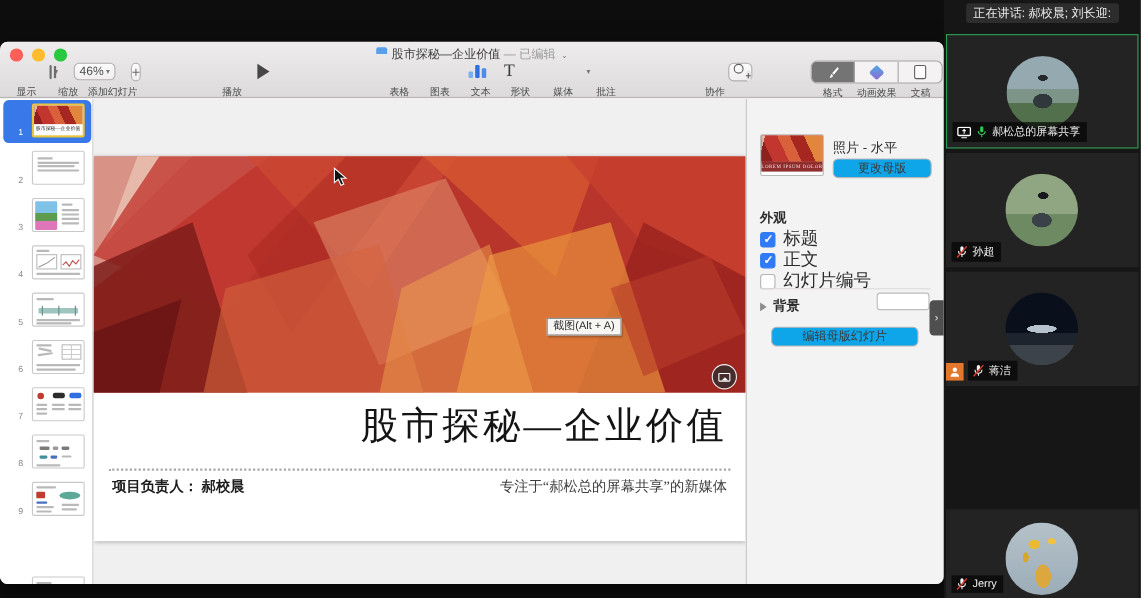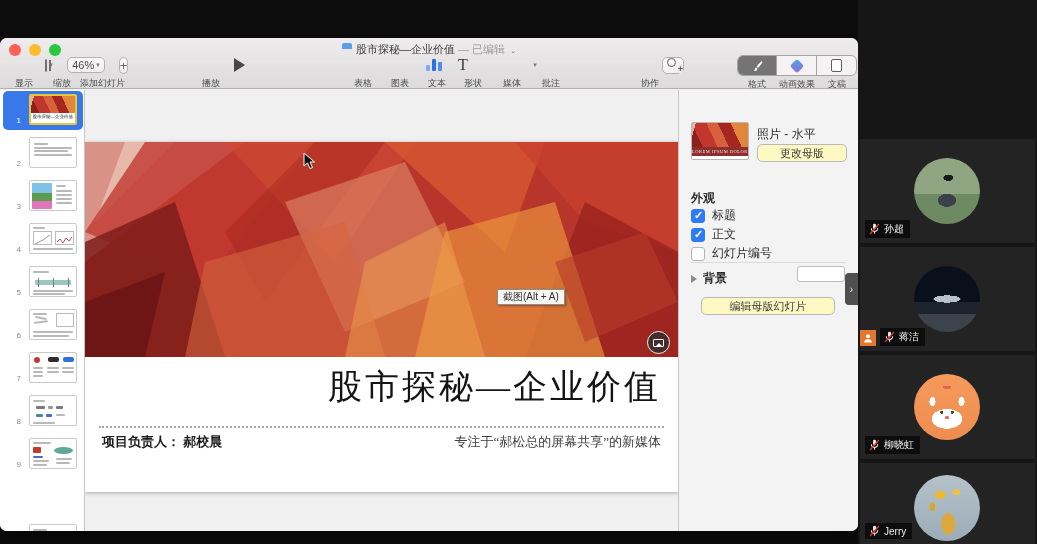--- a/index.html
+++ b/index.html
@@ -96,24 +96,24 @@
   .media-btn i::before { content:""; position:absolute; left:1px; bottom:-1px; border-left:4px solid transparent; border-right:4px solid transparent; border-bottom:4px solid #fff; }
   .cursor { position:absolute; left:218px; top:62px; }
 
   
   .sidepanel { position:absolute; right:0; top:0; bottom:0; width:180px; background:#f4f3f4; border-left:1px solid #c6c6c6; }
   .panel-header { height:22px; line-height:22px; text-align:center; font-size:11px; color:#3c3c3c; border-bottom:1px solid #d6d4d4; }
   .master-thumb { position:absolute; left:12px; top:32px; width:58px; height:38px; border:1px solid #b8b8b8; border-radius:2px; overflow:hidden; background:#fff; }
   .master-thumb .art { position:absolute; left:0; top:0; right:0; height:24px; }
   .master-thumb .cap { position:absolute; left:0; right:0; top:24px; height:9px; background:#8e2f2d; color:#f2e3e0; font-family:"Liberation Serif",serif; font-size:4.5px; line-height:9px; text-align:center; letter-spacing:.5px; }
   .master-name { position:absolute; left:78px; top:36px; font-size:12px; color:#2c2c2c; }
-  .btn-small { position:absolute; background:#fef9c3; border:1px solid #b9b7b7; border-radius:5px; font-size:11px; color:#3a3a3a; text-align:center; }
+  .btn-small { position:absolute; background:#0ea5e9; border:1px solid #b9b7b7; border-radius:5px; font-size:11px; color:#3a3a3a; text-align:center; }
   .change-master { left:78px; top:54px; width:90px; height:18px; line-height:16px; }
   .appearance { position:absolute; left:12px; top:100px; font-size:12px; font-weight:bold; color:#2c2c2c; }
-  .chk-row { position:absolute; left:12px; display:flex; align-items:center; gap:7px; font-size:12px; color:#2c2c2c; }
+  .chk-row { position:absolute; left:12px; display:flex; align-items:center; gap:7px; font-size:16px; color:#2c2c2c; }
   .chk { width:14px; height:14px; border-radius:3px; border:1px solid #b5b3b3; background:#fff; position:relative; }
   .chk.on { background:#2f7bf5; border-color:#2f7bf5; }
   .chk.on::after { content:"✓"; position:absolute; left:2px; top:-1px; color:#fff; font-size:11px; font-weight:bold; }
   .pdiv { position:absolute; left:12px; right:12px; height:1px; background:#dcdada; }
   .bg-row { position:absolute; left:12px; top:180px; display:flex; align-items:center; gap:6px; font-size:12px; font-weight:bold; color:#2c2c2c; }
   .tri { width:0; height:0; border-top:4px solid transparent; border-bottom:4px solid transparent; border-left:6px solid #8c8c8c; }
   .colorwell { position:absolute; right:13px; top:176px; width:48px; height:16px; background:#fff; border:1px solid #bdbbbb; border-radius:3px; }
   .edit-master { left:22px; top:207px; width:134px; height:18px; line-height:16px; }
   .collapse-tab { position:absolute; right:0; top:183px; width:13px; height:32px; background:#4f4f4f; border-radius:4px 0 0 4px; color:#e8e8e8; font-size:10px; display:flex; align-items:center; justify-content:center; }
 
@@ -478,21 +478,38 @@
       <div class="btn-small edit-master">编辑母版幻灯片</div>
 
       <div class="collapse-tab">
           <span>›</span>
         </div>
     </div>
   </div>
 </div>
 
 <div class="meeting">
-
+  <div class="banner">正在讲话: 郝校晨; 刘长迎:</div>
+
+  <div class="tile active" style="top:31px;">
+    <div class="avatar av1"></div>
+    <div class="chip">
+      <svg width="13" height="11" viewBox="0 0 13 11">
+        <rect x="0.8" y="0.8" width="11.4" height="7.4" rx="1" fill="none" stroke="#fff" stroke-width="1.2"></rect>
+        <path d="M6.5 6.5 V3 M5 4.3 6.5 2.8 8 4.3" stroke="#fff" stroke-width="1" fill="none"></path>
+        <line x1="4" y1="10.3" x2="9" y2="10.3" stroke="#fff" stroke-width="1.2"></line>
+      </svg>
+      <svg class="micsvg" width="11" height="12" viewBox="0 0 12 13">
+        <rect x="4.4" y="0.8" width="3.2" height="6" rx="1.6" fill="#30c554"></rect>
+        <path d="M2.6 5.6a3.4 3.4 0 0 0 6.8 0" fill="none" stroke="#30c554" stroke-width="1.1"></path>
+        <line x1="6" y1="9.3" x2="6" y2="11.6" stroke="#30c554" stroke-width="1.1"></line>
+      </svg>
+      <span>郝松总的屏幕共享</span>
+    </div>
+  </div>
 
   <div class="tile" style="top:247px;">
     <div class="avatar av3"></div>
     <div class="badge-host">
       <svg width="10" height="10" viewBox="0 0 10 10">
           <circle cx="5" cy="3.2" r="2" fill="#fff"></circle>
           <path d="M1.2 9.5a3.8 3.3 0 0 1 7.6 0z" fill="#fff"></path>
         </svg>
     </div>
     <div class="chip shift">
@@ -512,32 +529,20 @@
       <svg class="micsvg" width="11" height="12" viewBox="0 0 12 13">
         <rect x="4.4" y="0.8" width="3.2" height="6" rx="1.6" fill="#f2f2f2"></rect>
         <path d="M2.6 5.6a3.4 3.4 0 0 0 6.8 0" fill="none" stroke="#f2f2f2" stroke-width="1.1"></path>
         <line x1="6" y1="9.3" x2="6" y2="11.6" stroke="#f2f2f2" stroke-width="1.1"></line>
         <line x1="1.2" y1="12" x2="10.8" y2="1" stroke="#e23b2e" stroke-width="1.4"></line>
       </svg>
       <span>孙超</span>
     </div>
   </div>
 
-  <div class="tile" style="top:355px;">
-    <div class="avatar av4"></div>
-    <div class="chip">
-      <svg class="micsvg" width="11" height="12" viewBox="0 0 12 13">
-        <rect x="4.4" y="0.8" width="3.2" height="6" rx="1.6" fill="#f2f2f2"></rect>
-        <path d="M2.6 5.6a3.4 3.4 0 0 0 6.8 0" fill="none" stroke="#f2f2f2" stroke-width="1.1"></path>
-        <line x1="6" y1="9.3" x2="6" y2="11.6" stroke="#f2f2f2" stroke-width="1.1"></line>
-        <line x1="1.2" y1="12" x2="10.8" y2="1" stroke="#e23b2e" stroke-width="1.4"></line>
-      </svg>
-      <span>柳晓虹</span>
-    </div>
-  </div>
 
   <div class="tile" style="top:463px;height:81px;">
     <div class="avatar av5" style="top:12px;"></div>
     <div class="chip">
       <svg class="micsvg" width="11" height="12" viewBox="0 0 12 13">
         <rect x="4.4" y="0.8" width="3.2" height="6" rx="1.6" fill="#f2f2f2"></rect>
         <path d="M2.6 5.6a3.4 3.4 0 0 0 6.8 0" fill="none" stroke="#f2f2f2" stroke-width="1.1"></path>
         <line x1="6" y1="9.3" x2="6" y2="11.6" stroke="#f2f2f2" stroke-width="1.1"></line>
         <line x1="1.2" y1="12" x2="10.8" y2="1" stroke="#e23b2e" stroke-width="1.4"></line>
       </svg>

